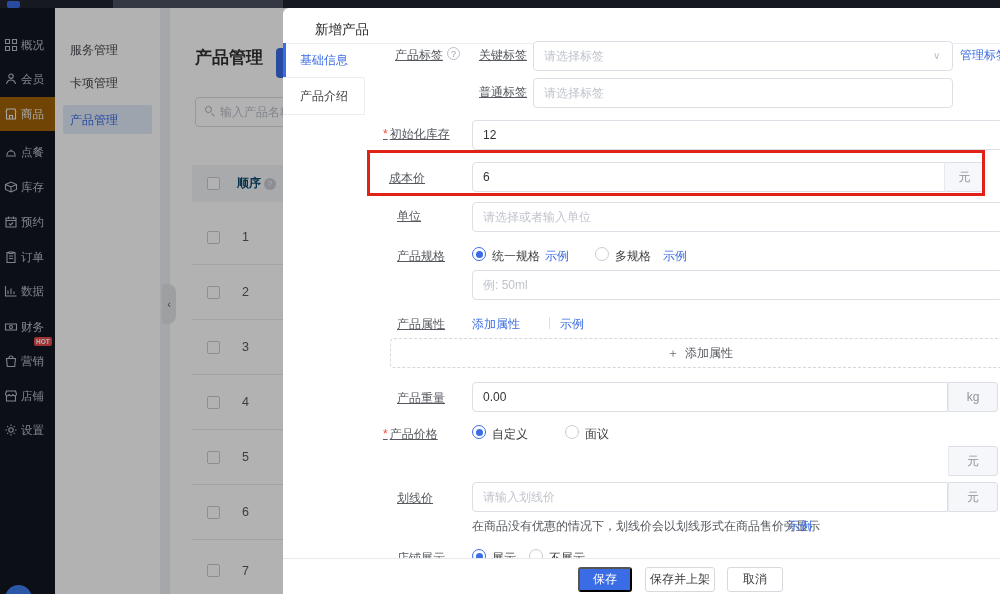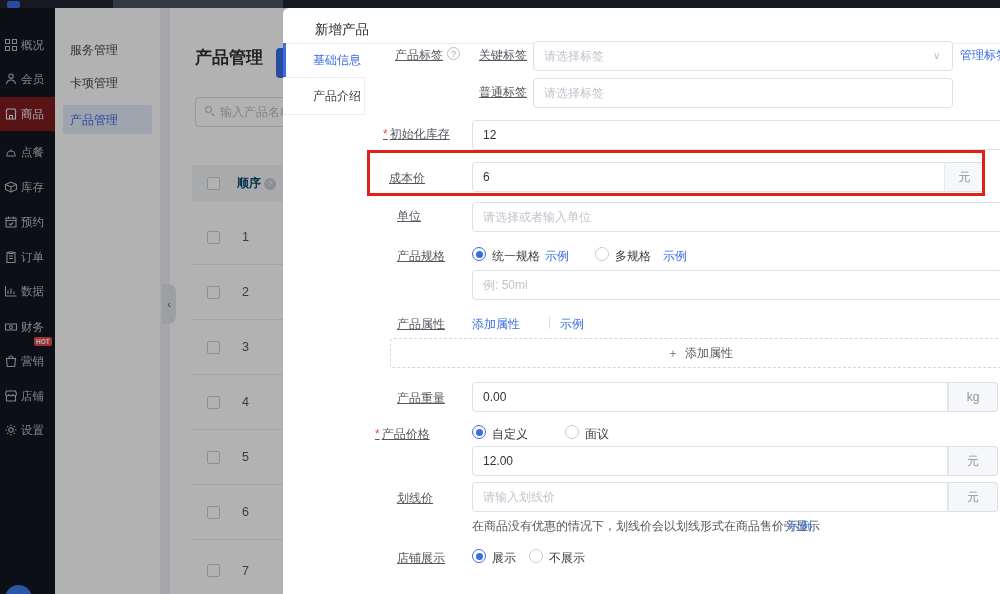--- a/index.html
+++ b/index.html
@@ -7,21 +7,21 @@
   body { font-family:"Liberation Sans","DejaVu Sans",sans-serif; position:relative; background:#eef0f4; }
 
   
   .topbar { position:absolute; left:0; top:0; width:1000px; height:8px; background:#20242e; }
   .logo-sq { position:absolute; left:7px; top:1px; width:13px; height:7px; background:#3a6ce5; border-radius:2px; }
   .topbar-tab { position:absolute; left:113px; top:0; width:170px; height:8px; background:#4a5160; }
 
   
   .sidebar { position:absolute; left:0; top:8px; width:55px; height:586px; background:#12161f; }
   .nav-item { position:absolute; left:0; width:55px; height:34px; display:flex; align-items:center; padding-left:4px; color:#b9bec8; cursor:pointer; }
-  .nav-item.sel { background:#7f1d1d; color:#eef1f6; }
+  .nav-item.sel { background:#a16207; color:#eef1f6; }
   .nav-item svg { width:14px; height:14px; flex:0 0 14px; }
   .nav-label { font-size:11.5px; margin-left:3px; white-space:nowrap; }
   .hot-badge { position:absolute; left:34px; top:-7px; background:#e5484d; color:#fff; font-size:6.5px; line-height:9px; height:9px; padding:0 2px; border-radius:2px; font-weight:bold; }
   .chat-fab { position:absolute; left:5px; top:585px; width:27px; height:27px; border-radius:50%; background:#3f7df0; z-index:30; }
 
   
   .submenu { position:absolute; left:55px; top:8px; width:105px; height:586px; background:#fff; }
   .sub-item { position:absolute; left:15px; font-size:12px; color:#46484d; cursor:pointer; white-space:nowrap; }
   .sub-active-bg { position:absolute; left:8px; top:97px; width:89px; height:29px; background:#e2ebfa; border-radius:2px; }
   .sub-item.active { color:#3a6ce5; }
@@ -46,21 +46,21 @@
   .row-num { font-size:12.5px; color:#55585e; margin-left:22px; }
   .collapse-handle { position:absolute; left:162px; top:284px; width:14px; height:40px; background:#e3e4e6; border-radius:0 8px 8px 0; z-index:30; color:#5f6268; font-size:11px; display:flex; align-items:center; justify-content:center; }
 
   
   .mask { position:absolute; inset:0; background:rgba(0,0,0,0.3); z-index:40; }
 
   
   .modal { position:absolute; left:283px; top:8px; width:825px; height:586px; background:#fff; border-radius:6px 0 0 0; z-index:50; overflow:hidden; }
   .modal-title { position:absolute; left:32px; top:13px; font-size:13.5px; color:#2a2b2e; }
   .modal-head-line { position:absolute; left:0; top:35px; width:717px; height:1px; background:#ecedef; }
-  .tab { position:absolute; left:0; width:82px; display:flex; align-items:center; font-size:12px; color:#3c3d40; cursor:pointer; border-bottom:1px solid #ecedef; border-right:1px solid #ecedef; padding-left:30px; }
+  .tab { position:absolute; left:0; width:82px; display:flex; align-items:center; font-size:12px; color:#3c3d40; cursor:pointer; border-bottom:1px solid #ecedef; border-right:1px solid #ecedef; padding-left:17px; }
   .tab.active { color:#3a6ce5; border-right:1px solid transparent; }
   .tab.active .bar { position:absolute; left:0; top:0; width:3px; height:100%; background:#3a6ce5; }
 
   .flabel { position:absolute; font-size:12px; color:#55585e; white-space:nowrap;text-decoration:underline; }
   .req { color:#f04a3e; margin-right:2px; }
   .q-circle { position:absolute; width:13px; height:13px; border:1px solid #b9bec8; border-radius:50%; color:#9aa0a8; font-size:9px; line-height:12px; text-align:center; }
   .inp { position:absolute; height:30px; border:1px solid #dcdfe6; border-radius:4px; background:#fff; font-size:12px; color:#333; padding:0 10px; outline:none; font-family:inherit; }
   .inp::placeholder { color:#c0c4cc; }
   .inp.no-r { border-radius:4px 0 0 4px; }
   .suffix { position:absolute; height:30px; line-height:28px; border:1px solid #dcdfe6; border-left:1px solid #e6e9ee; background:#f5f7fa; color:#909399; font-size:12px; text-align:center; border-radius:0 4px 4px 0; }
@@ -270,35 +270,39 @@
   <span class="blue-link" style="left:277px;top:308px">示例</span>
   <div class="dash-box">
     <span class="plus">＋</span>
     <span>添加属性</span>
   </div>
 
   <span class="flabel" style="left:114px;top:382px">产品重量</span>
   <input class="inp no-r" style="left: 189px; top: 374px; width: 476px;" value="0.00">
   <span class="suffix" style="left:665px;top:374px;width:50px">kg</span>
 
-  <span class="flabel" style="left:92px;top:418px"><span class="req">*</span><span>产品价格</span></span>
+  <span class="flabel" style="left:100px;top:418px"><span class="req">*</span><span>产品价格</span></span>
   <span class="radio on" style="left:189px;top:417px"></span>
   <span class="opt-label" style="left:209px;top:418px">自定义</span>
   <span class="radio" style="left:282px;top:417px"></span>
   <span class="opt-label" style="left:302px;top:418px">面议</span>
-  <input class="inp no-r" style="left: 189px; top: 438px; width: 476px;" value="12.00">
   <span class="suffix" style="left:665px;top:438px;width:50px">元</span>
 
   <span class="flabel" style="left:114px;top:482px">划线价</span>
   <input class="inp no-r" style="left: 189px; top: 474px; width: 476px;" placeholder="请输入划线价">
   <span class="suffix" style="left:665px;top:474px;width:50px">元</span>
   <span class="help-text" style="left:189px;top:510px">在商品没有优惠的情况下，划线价会以划线形式在商品售价旁显示</span>
   <span class="blue-link" style="left:505px;top:510px">示例</span>
 
   <span class="flabel" style="left:114px;top:542px">店铺展示</span>
   <span class="radio on" style="left:189px;top:541px"></span>
   <span class="opt-label" style="left:209px;top:542px">展示</span>
   <span class="radio" style="left:246px;top:541px"></span>
   <span class="opt-label" style="left:266px;top:542px">不展示</span>
 
+  <div class="modal-footer">
+    <button class="btn primary" style="left:295px;width:54px">保存</button>
+    <button class="btn plain" style="left:362px;width:70px">保存并上架</button>
+    <button class="btn plain" style="left:444px;width:56px">取消</button>
+  </div>
 </div>
 
 <div class="red-annotation"></div>
 
 </body></html>

